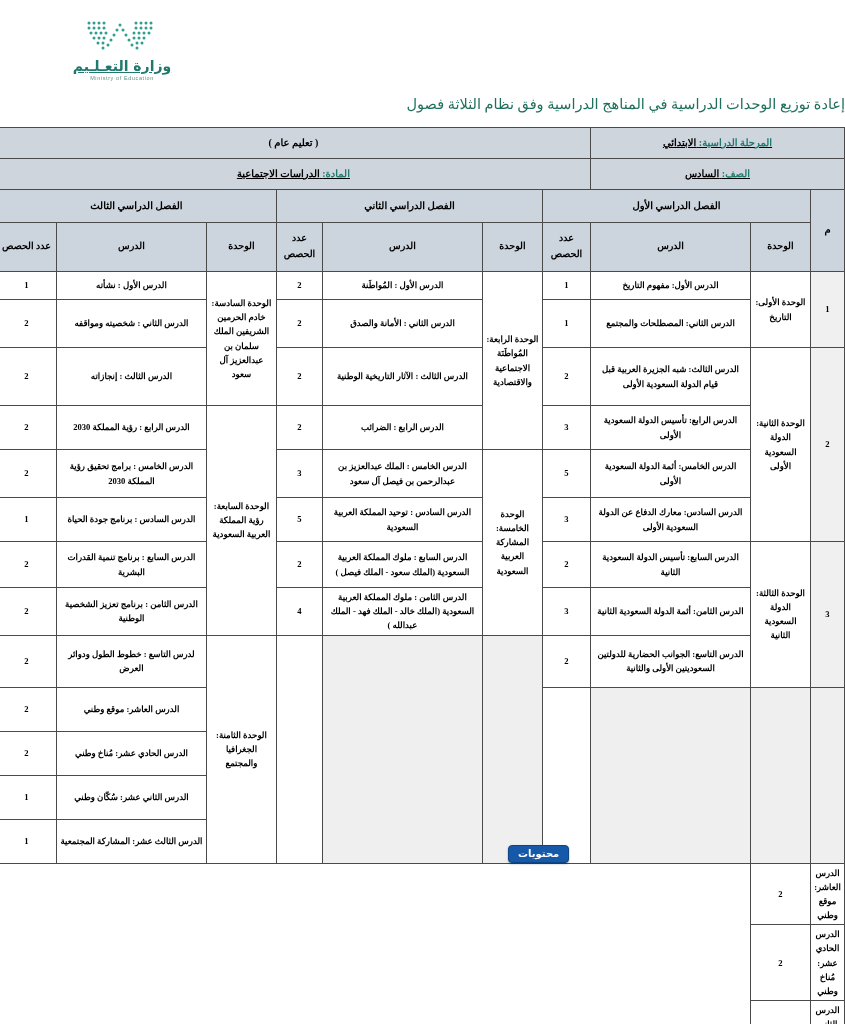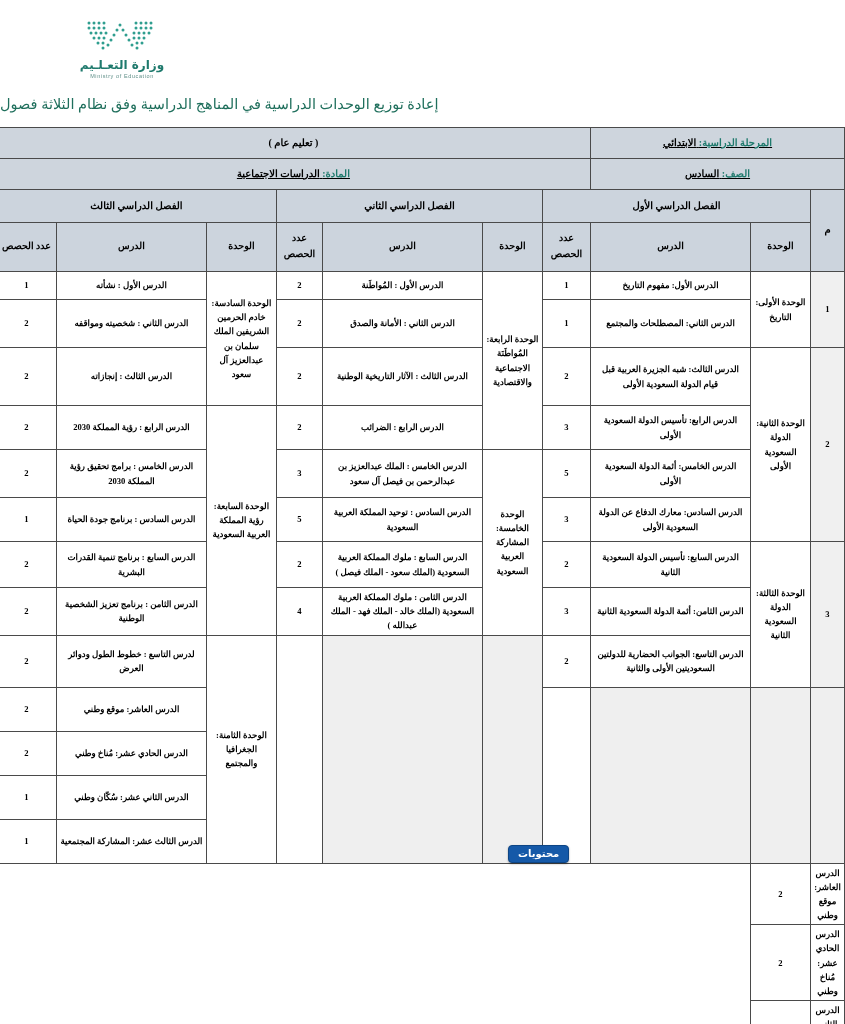--- a/index.html
+++ b/index.html
@@ -18,36 +18,36 @@
     height:78px;
     padding-top:8px;
   }
   .logo-block{
     position:absolute; left:62px; top:18px;
     width:120px; text-align:center;
   }
   .logo-mark{width:78px;height:38px;display:block;margin:0 auto;}
   .logo-ar{
     font-family:"DejaVu Sans","Liberation Sans",sans-serif;
-    font-size:12px;color:#1f7a6d;letter-spacing:1px;
-    margin-top:2px;font-weight:bold;
+    font-size:14px;color:#1f7a6d;letter-spacing:1px;
+    margin-top:2px;font-weight:bold;text-decoration:underline;
   }
   .logo-en{
     font-family:"Liberation Sans",sans-serif;
     font-size:5.5px;color:#5f8f88;letter-spacing:.6px;margin-top:1px;
   }
   .ministry-lines{
     position:absolute; right:62px; top:24px;
     text-align:right; line-height:1.45;
     font-size:10px; color:#1a1a1a;
   }
 
   
   .doc-title{
-    text-align:left;
+    text-align:right;
     color:#1f6f5c;
     font-size:14.5px;
     margin:10px 0 14px 0;
     letter-spacing:0;
   }
 
   
   .sheet{
     width:808px;
     margin:0 auto;

